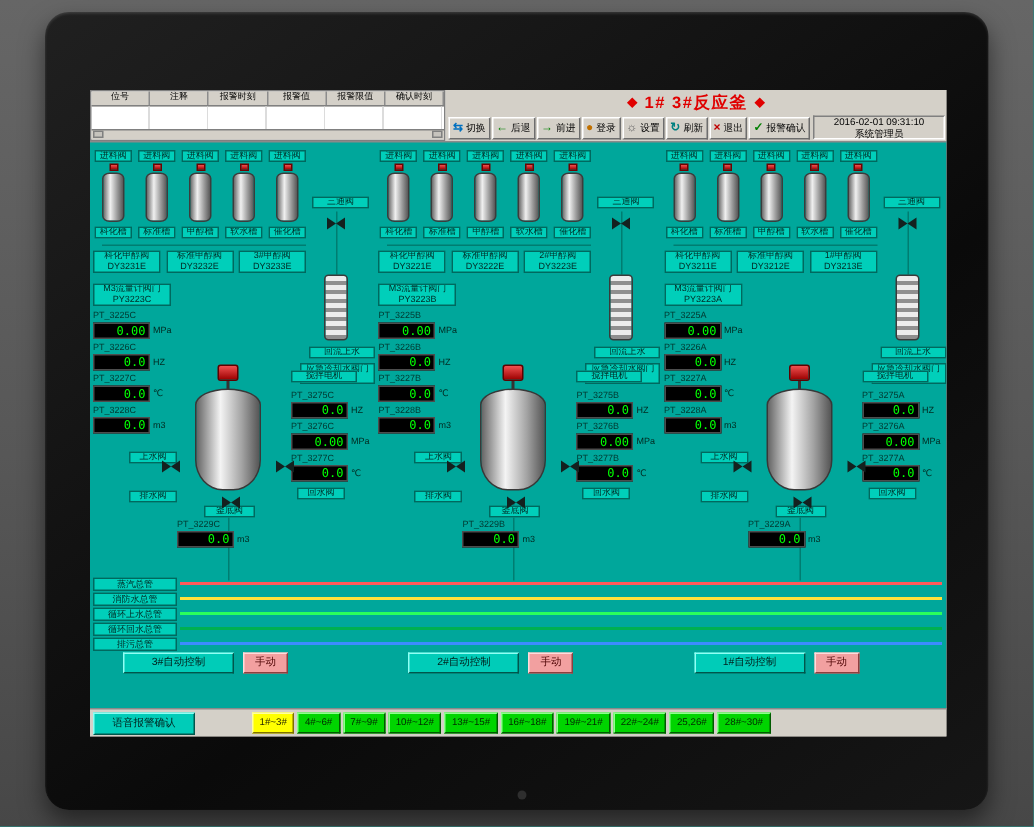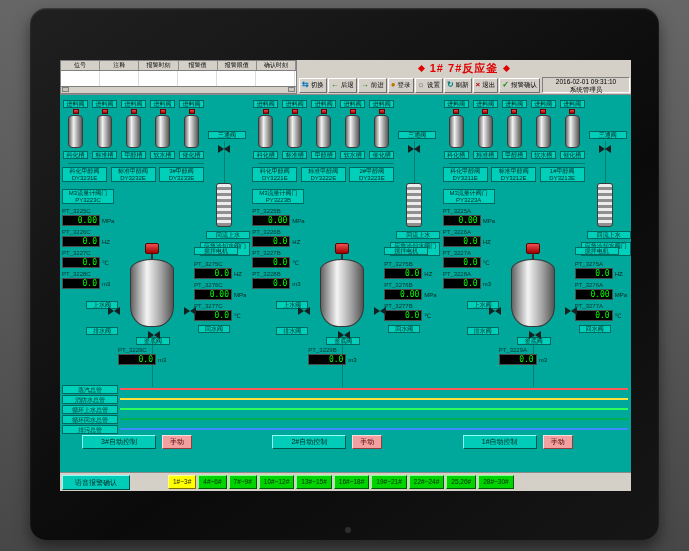--- a/index.html
+++ b/index.html
@@ -141,21 +141,21 @@
         </div>
         <div class="alarm-body"></div>
         <div class="alarm-scroll">
           <div class="sb"></div>
           <div class="sb"></div>
         </div>
       </div>
 
       <div class="title-bar">
         <div class="title-deco"></div>
-        <div class="title-text">1# 7#反应釜</div>
+        <div class="title-text">1# 3#反应釜</div>
         <div class="title-deco"></div>
       </div>
 
       <div class="toolbar">
         <div class="tb-btns">
 
             <button class="tb-btn">
               <span class="tb-icon">⇆</span>
               <span>切换</span>
             </button>

